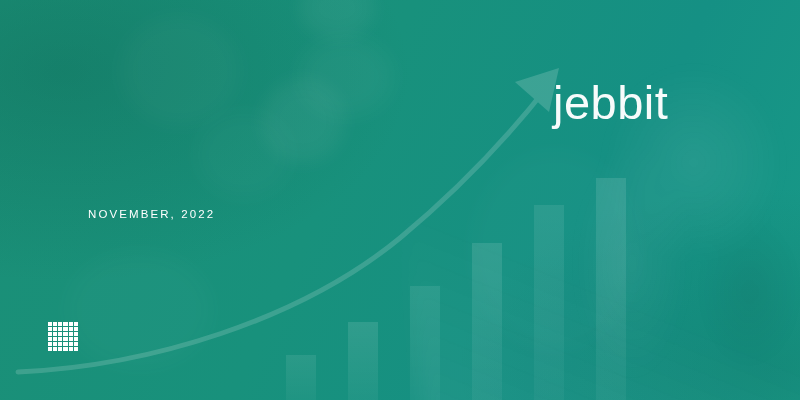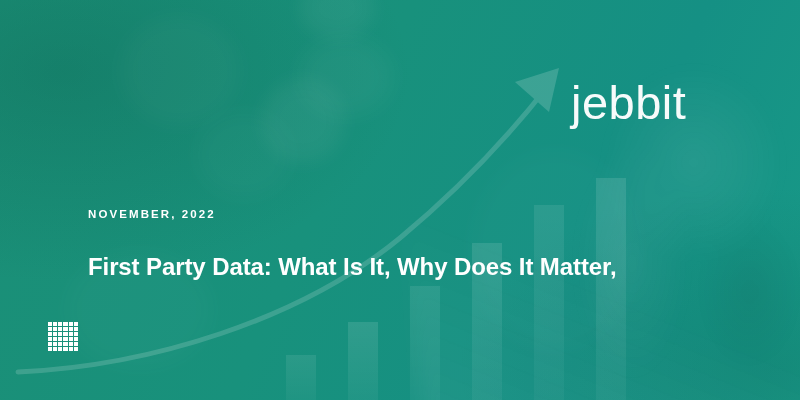--- a/index.html
+++ b/index.html
@@ -66,37 +66,37 @@
     background: linear-gradient(28deg, rgba(255,255,255,.07), rgba(255,255,255,0) 62%);
     transform: rotate(-6deg);
     filter: blur(8px);
   }
 
   .graphic { position: absolute; inset: 0; }
 
   
   .logo {
     position: absolute;
-    left: 571px;
+    left: 553px;
     top: 79px;
     color: #ffffff;
     font-size: 47px;
     font-weight: 300;
     letter-spacing: .5px;
     line-height: 1;
     opacity: .97;
   }
 
   .eyebrow {
     position: absolute;
     left: 88px;
     top: 209px;
     color: #ffffff;
     font-size: 11.5px;
-    font-weight: 700;
+    font-weight: 400;
     letter-spacing: 2.1px;
     line-height: 1;
   }
 
   .headline {
     position: absolute;
     left: 88px;
     top: 250px;
     width: 600px;
     color: #ffffff;
@@ -170,21 +170,20 @@
     </g>
   </svg>
 
   <div class="sweep"></div>
 
   <div class="logo">jebbit</div>
 
   <div class="eyebrow">NOVEMBER, 2022</div>
 
   <div class="headline">
-    <span class="l1">First Party Data: What Is It, Why Does It Matter,</span>
   </div>
 
   <div class="dot-grid">
       <span style="background: rgb(255, 255, 255);"></span>
       <span style="background: rgb(255, 255, 255);"></span>
       <span style="background: rgb(255, 255, 255);"></span>
       <span style="background: rgb(255, 255, 255);"></span>
       <span style="background: rgb(255, 255, 255);"></span>
       <span style="background: rgb(255, 255, 255);"></span>
       <span style="background: rgb(255, 255, 255);"></span>

